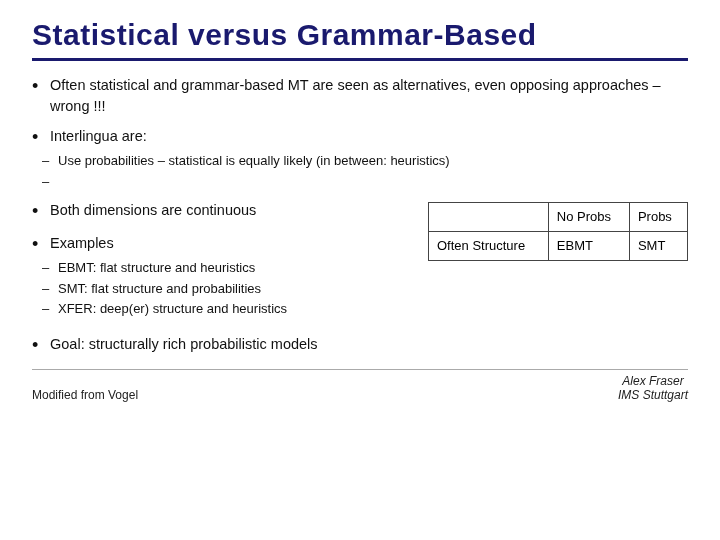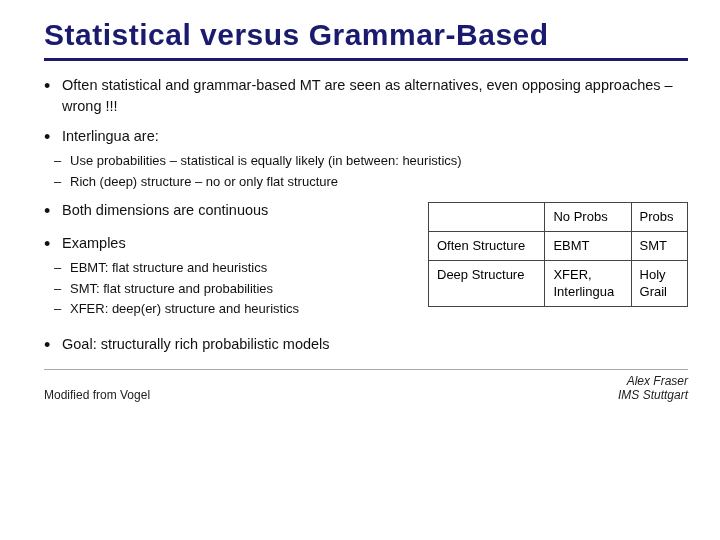--- a/index.html
+++ b/index.html
@@ -8,21 +8,21 @@
       background: #fff;
       width: 720px;
       height: 540px;
       overflow: hidden;
       position: relative;
     }
     .slide {
       width: 720px;
       height: 384px;
       background: #fff;
-      padding: 18px 32px 14px 44px;
+      padding: 18px 32px 14px 32px;
       display: flex;
       flex-direction: column;
     }
     .title-bar {
       border-bottom: 3px solid #1a1a6e;
       padding-bottom: 6px;
       margin-bottom: 14px;
     }
     .title {
       font-size: 30px;
@@ -120,21 +120,21 @@
       align-items: flex-end;
     }
     .footer-left {
       font-size: 12px;
       color: #222;
       text-align: center;
     }
     .footer-right {
       font-size: 12px;
       color: #222;
-      text-align: right;
+      text-align: center;
       font-style: italic;
     }
   </style>
 </head>
 <body>
 
 <div class="slide">
   <div class="title-bar">
     <span class="title">Statistical versus Grammar-Based</span>
   </div>
@@ -150,21 +150,20 @@
         <span class="bullet-dot">•</span>
         <span class="bullet-text">Interlingua are:</span>
       </div>
       <div class="sub-bullets">
         <div class="sub-item">
           <span class="sub-dash">–</span>
           <span class="sub-text">Use probabilities – statistical is equally likely (in between: heuristics)</span>
         </div>
         <div class="sub-item">
           <span class="sub-dash">–</span>
-          <span class="sub-text">Rich (deep) structure – no or only flat structure</span>
         </div>
       </div>
     </div>
 
     <div class="row-with-table">
       <div class="left-col">
 
         <div class="bullet-item">
           <span class="bullet-dot">•</span>
           <span class="bullet-text">Both dimensions are continuous</span>
@@ -198,25 +197,20 @@
               <tr>
             <td class="empty-cell"></td>
             <td>No Probs</td>
             <td>Probs</td>
           </tr>
           <tr>
             <td>Often Structure</td>
             <td>EBMT</td>
             <td>SMT</td>
           </tr>
-          <tr>
-            <td>Deep Structure</td>
-            <td>XFER,<br>Interlingua</td>
-            <td>Holy<br>Grail</td>
-          </tr>
         </tbody>
           </table>
       </div>
     </div>
 
     <div class="bullet-item" style="margin-top:6px;">
       <span class="bullet-dot">•</span>
       <span class="bullet-text">Goal: structurally rich probabilistic models</span>
     </div>
 

